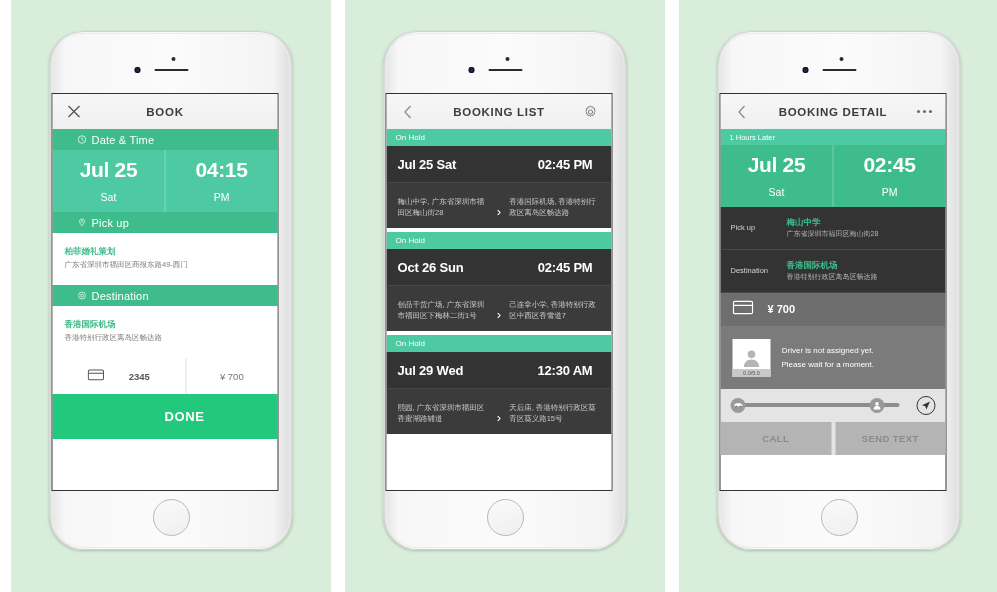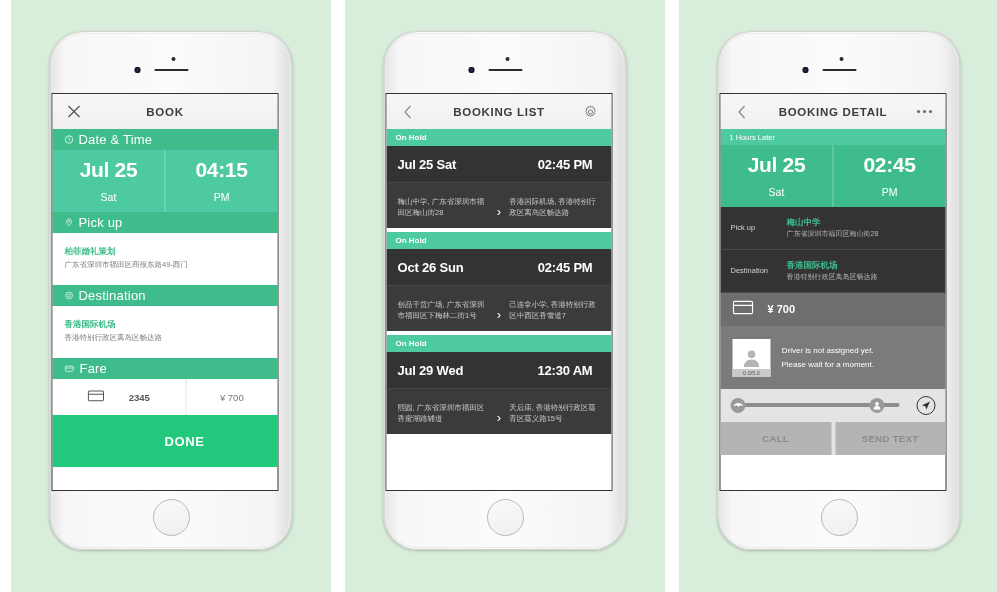--- a/index.html
+++ b/index.html
@@ -91,22 +91,22 @@
     color: #7a7a7a;
   }
   .icon-btn svg { display: block; }
 
   
   .sec-head {
     background: #3fbc8c;
     color: #ffffff;
     height: 21px;
     display: flex; align-items: center;
-    padding: 0 12px;
-    font-size: 13px;
+    padding: 0 25px;
+    font-size: 11px;
     letter-spacing: 0.2px;
   }
   .sec-head .shi { margin-right: 5px; display: flex; align-items: center; }
   .datetime {
     display: flex;
     background: #4ecaa2;
     height: 62px;
   }
   .dt-cell {
     flex: 1;
@@ -133,32 +133,32 @@
     gap: 24px; color: #555; font-size: 9.5px; font-weight: bold;
   }
   .fare-amount {
     flex: 1; display: flex; align-items: center; justify-content: center;
     border-left: 1px solid #e2e2e2;
     color: #777; font-size: 9.5px;
   }
   .done-btn {
     background: #22c87c;
     color: #ffffff;
-    height: 52px;
+    height: 45px;
     display: flex; align-items: center; justify-content: center;
     font-size: 13px; font-weight: bold; letter-spacing: 0.6px; padding-left: 39px;
   }
 
   
   .list-body { background: #ffffff; height: 363px; }
   .booking-card { margin-bottom: 4px; }
   .badge {
     background: #4ecaa2; color: #ffffff;
     height: 17px; display: flex; align-items: center;
-    padding: 0 9px; font-size: 8px; font-weight: bold;
+    padding: 0 9px; font-size: 8px; font-weight: normal;
   }
   .card-date {
     background: #333333;
     height: 36px;
     display: flex; align-items: center;
     padding: 0 11px;
     color: #ffffff;
   }
   .card-date .d-left { flex: 1; font-size: 13px; font-weight: bold; letter-spacing: -0.2px;}
   .card-date .d-right { font-size: 13px; font-weight: bold; letter-spacing: -0.2px; padding-right: 8px;}
@@ -311,29 +311,20 @@
                 <circle cx="6" cy="6" r="1.9" stroke="#fff" stroke-width="0.9" fill="none"></circle>
               </svg>
           </span>
           <span>Destination</span>
         </div>
         <div class="addr-block">
           <div class="addr-name">香港国际机场</div>
           <div class="addr-line">香港特别行政区离岛区畅达路</div>
         </div>
 
-        <div class="sec-head">
-          <span class="shi">
-            <svg width="10" height="9" viewBox="0 0 13 10">
-                <rect x="1" y="2" width="10.5" height="6.6" rx="1" stroke="#fff" stroke-width="0.9" fill="none"></rect>
-                <path d="M1 4.4 H11.5" stroke="#fff" stroke-width="0.9"></path>
-              </svg>
-          </span>
-          <span>Fare</span>
-        </div>
         <div class="fare-row">
           <div class="fare-card">
             <span>
               <svg width="17" height="12" viewBox="0 0 18 13">
                   <rect x="0.7" y="1.2" width="16.4" height="10.4" rx="1.2" stroke="#555" stroke-width="1.1" fill="none"></rect>
                   <path d="M0.7 4.6 H17.1" stroke="#555" stroke-width="1.1"></path>
                 </svg>
             </span>
             <span>2345</span>
           </div>

